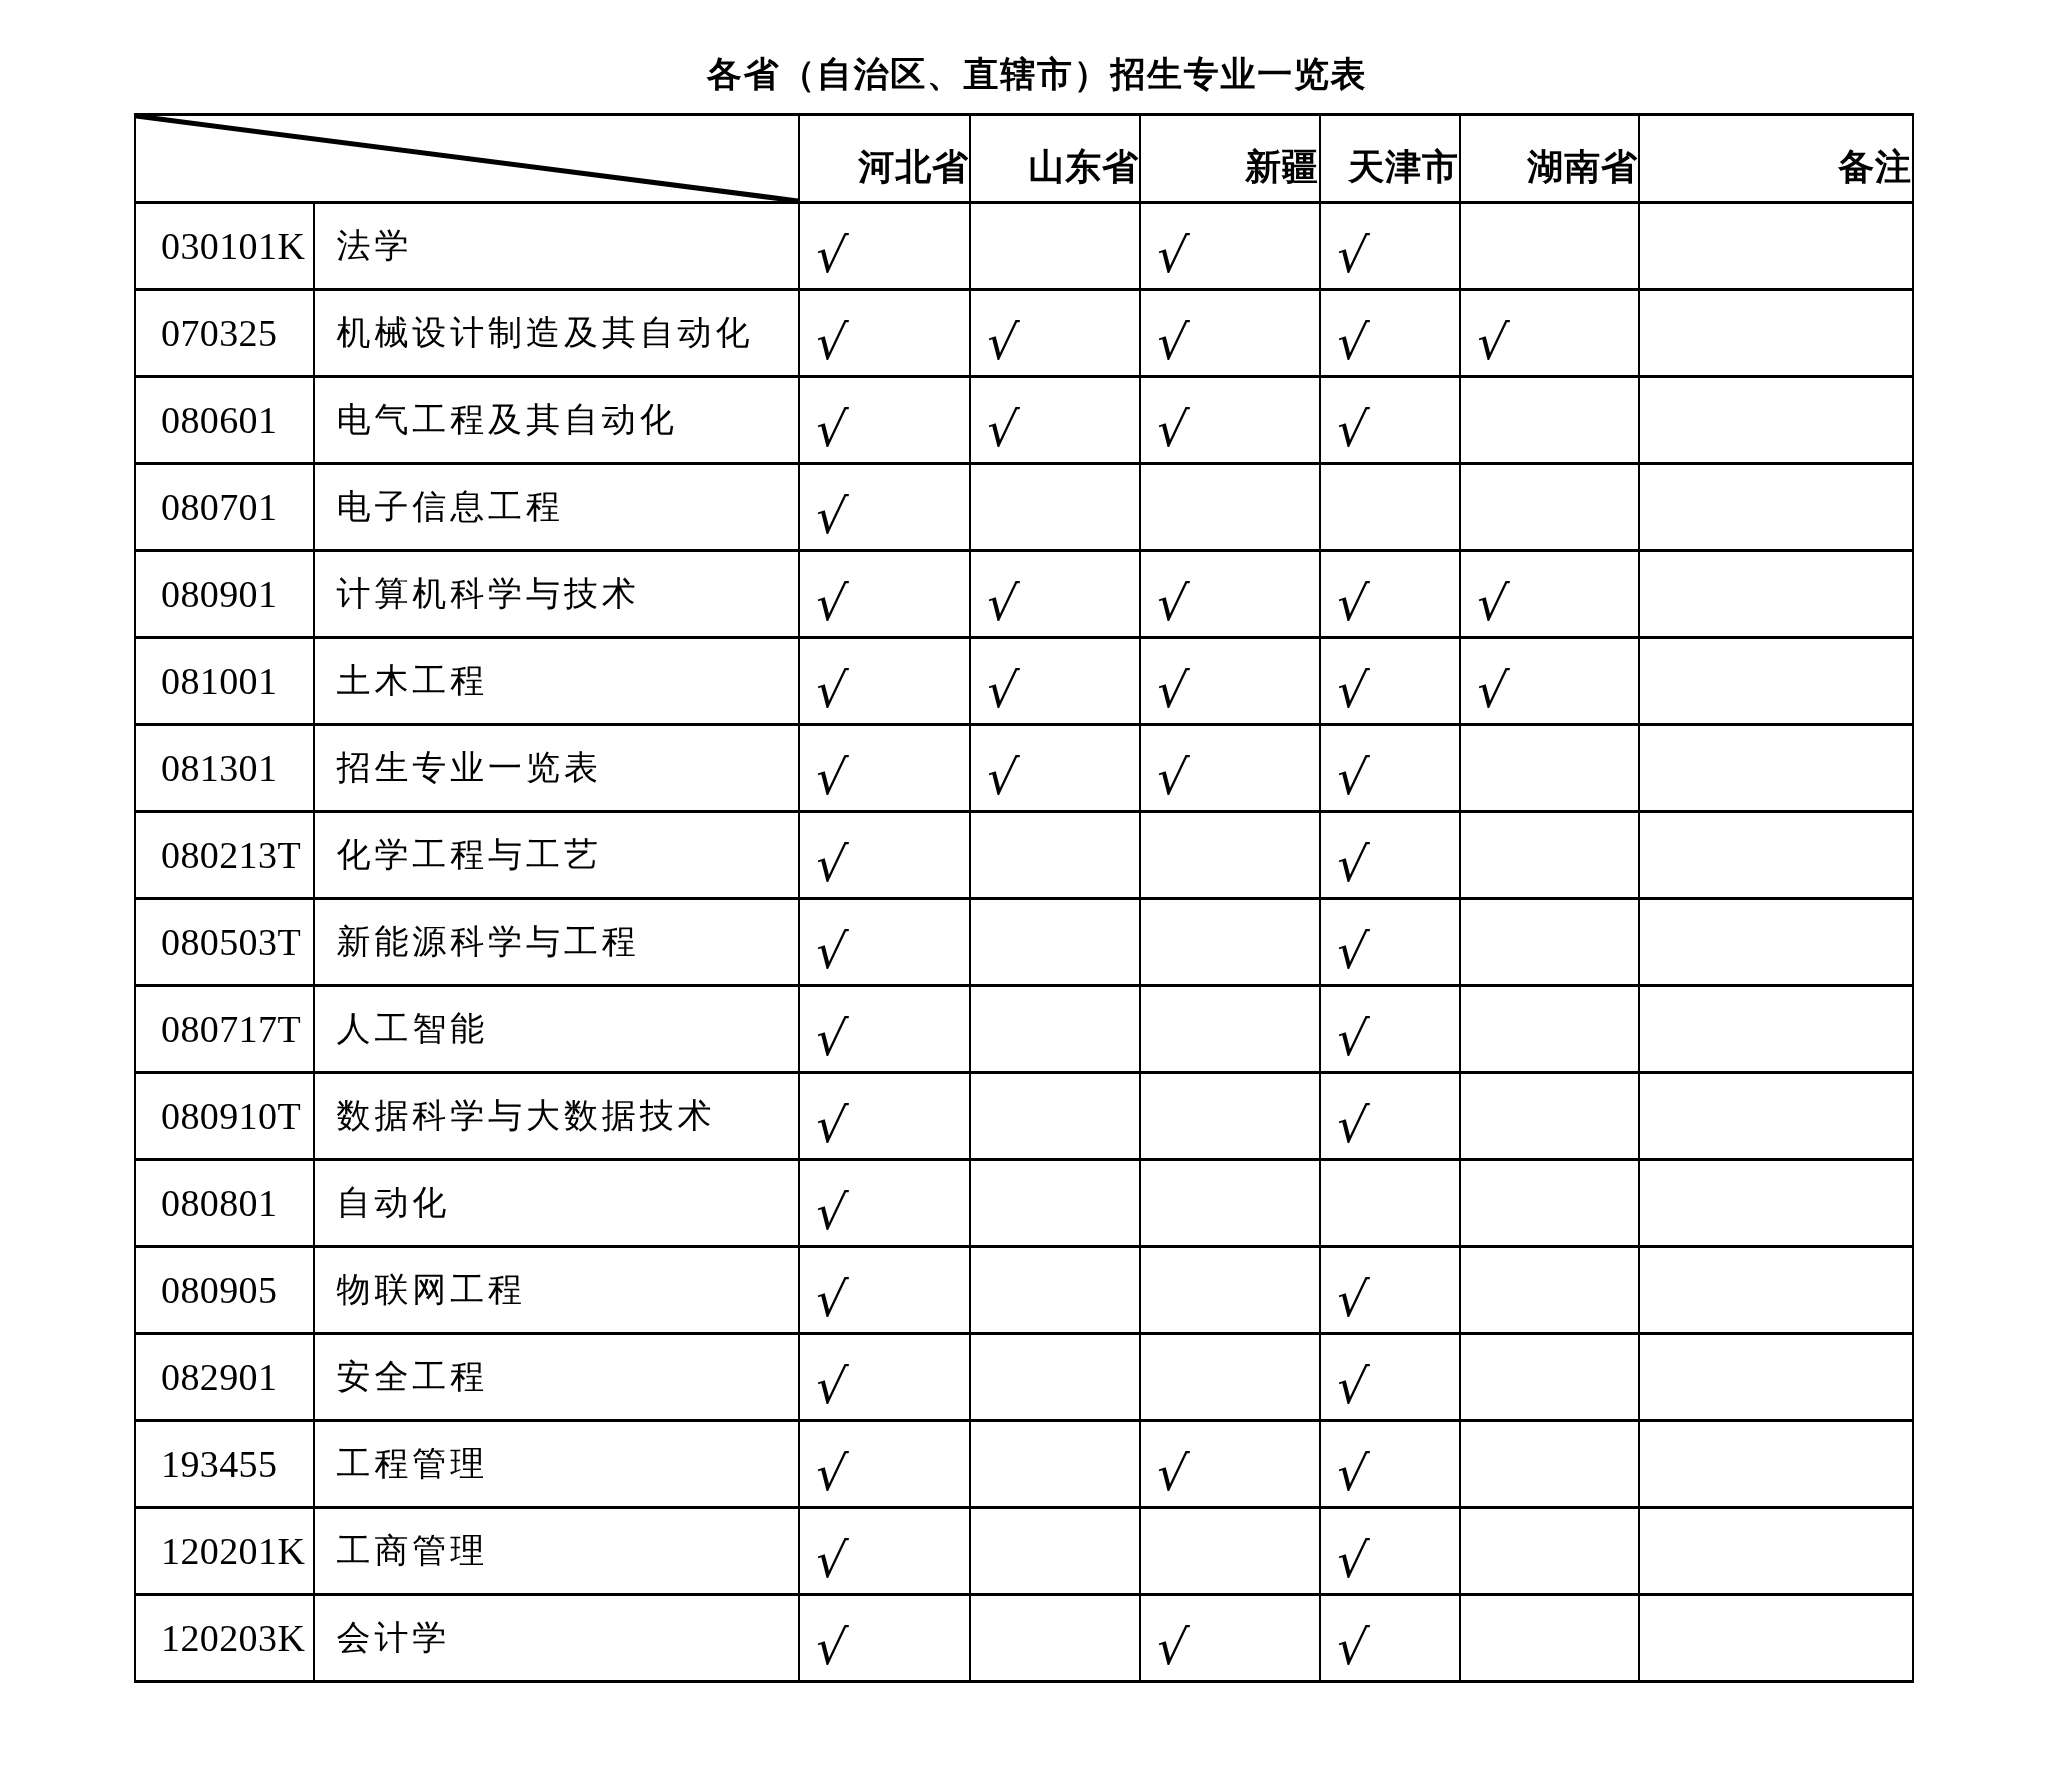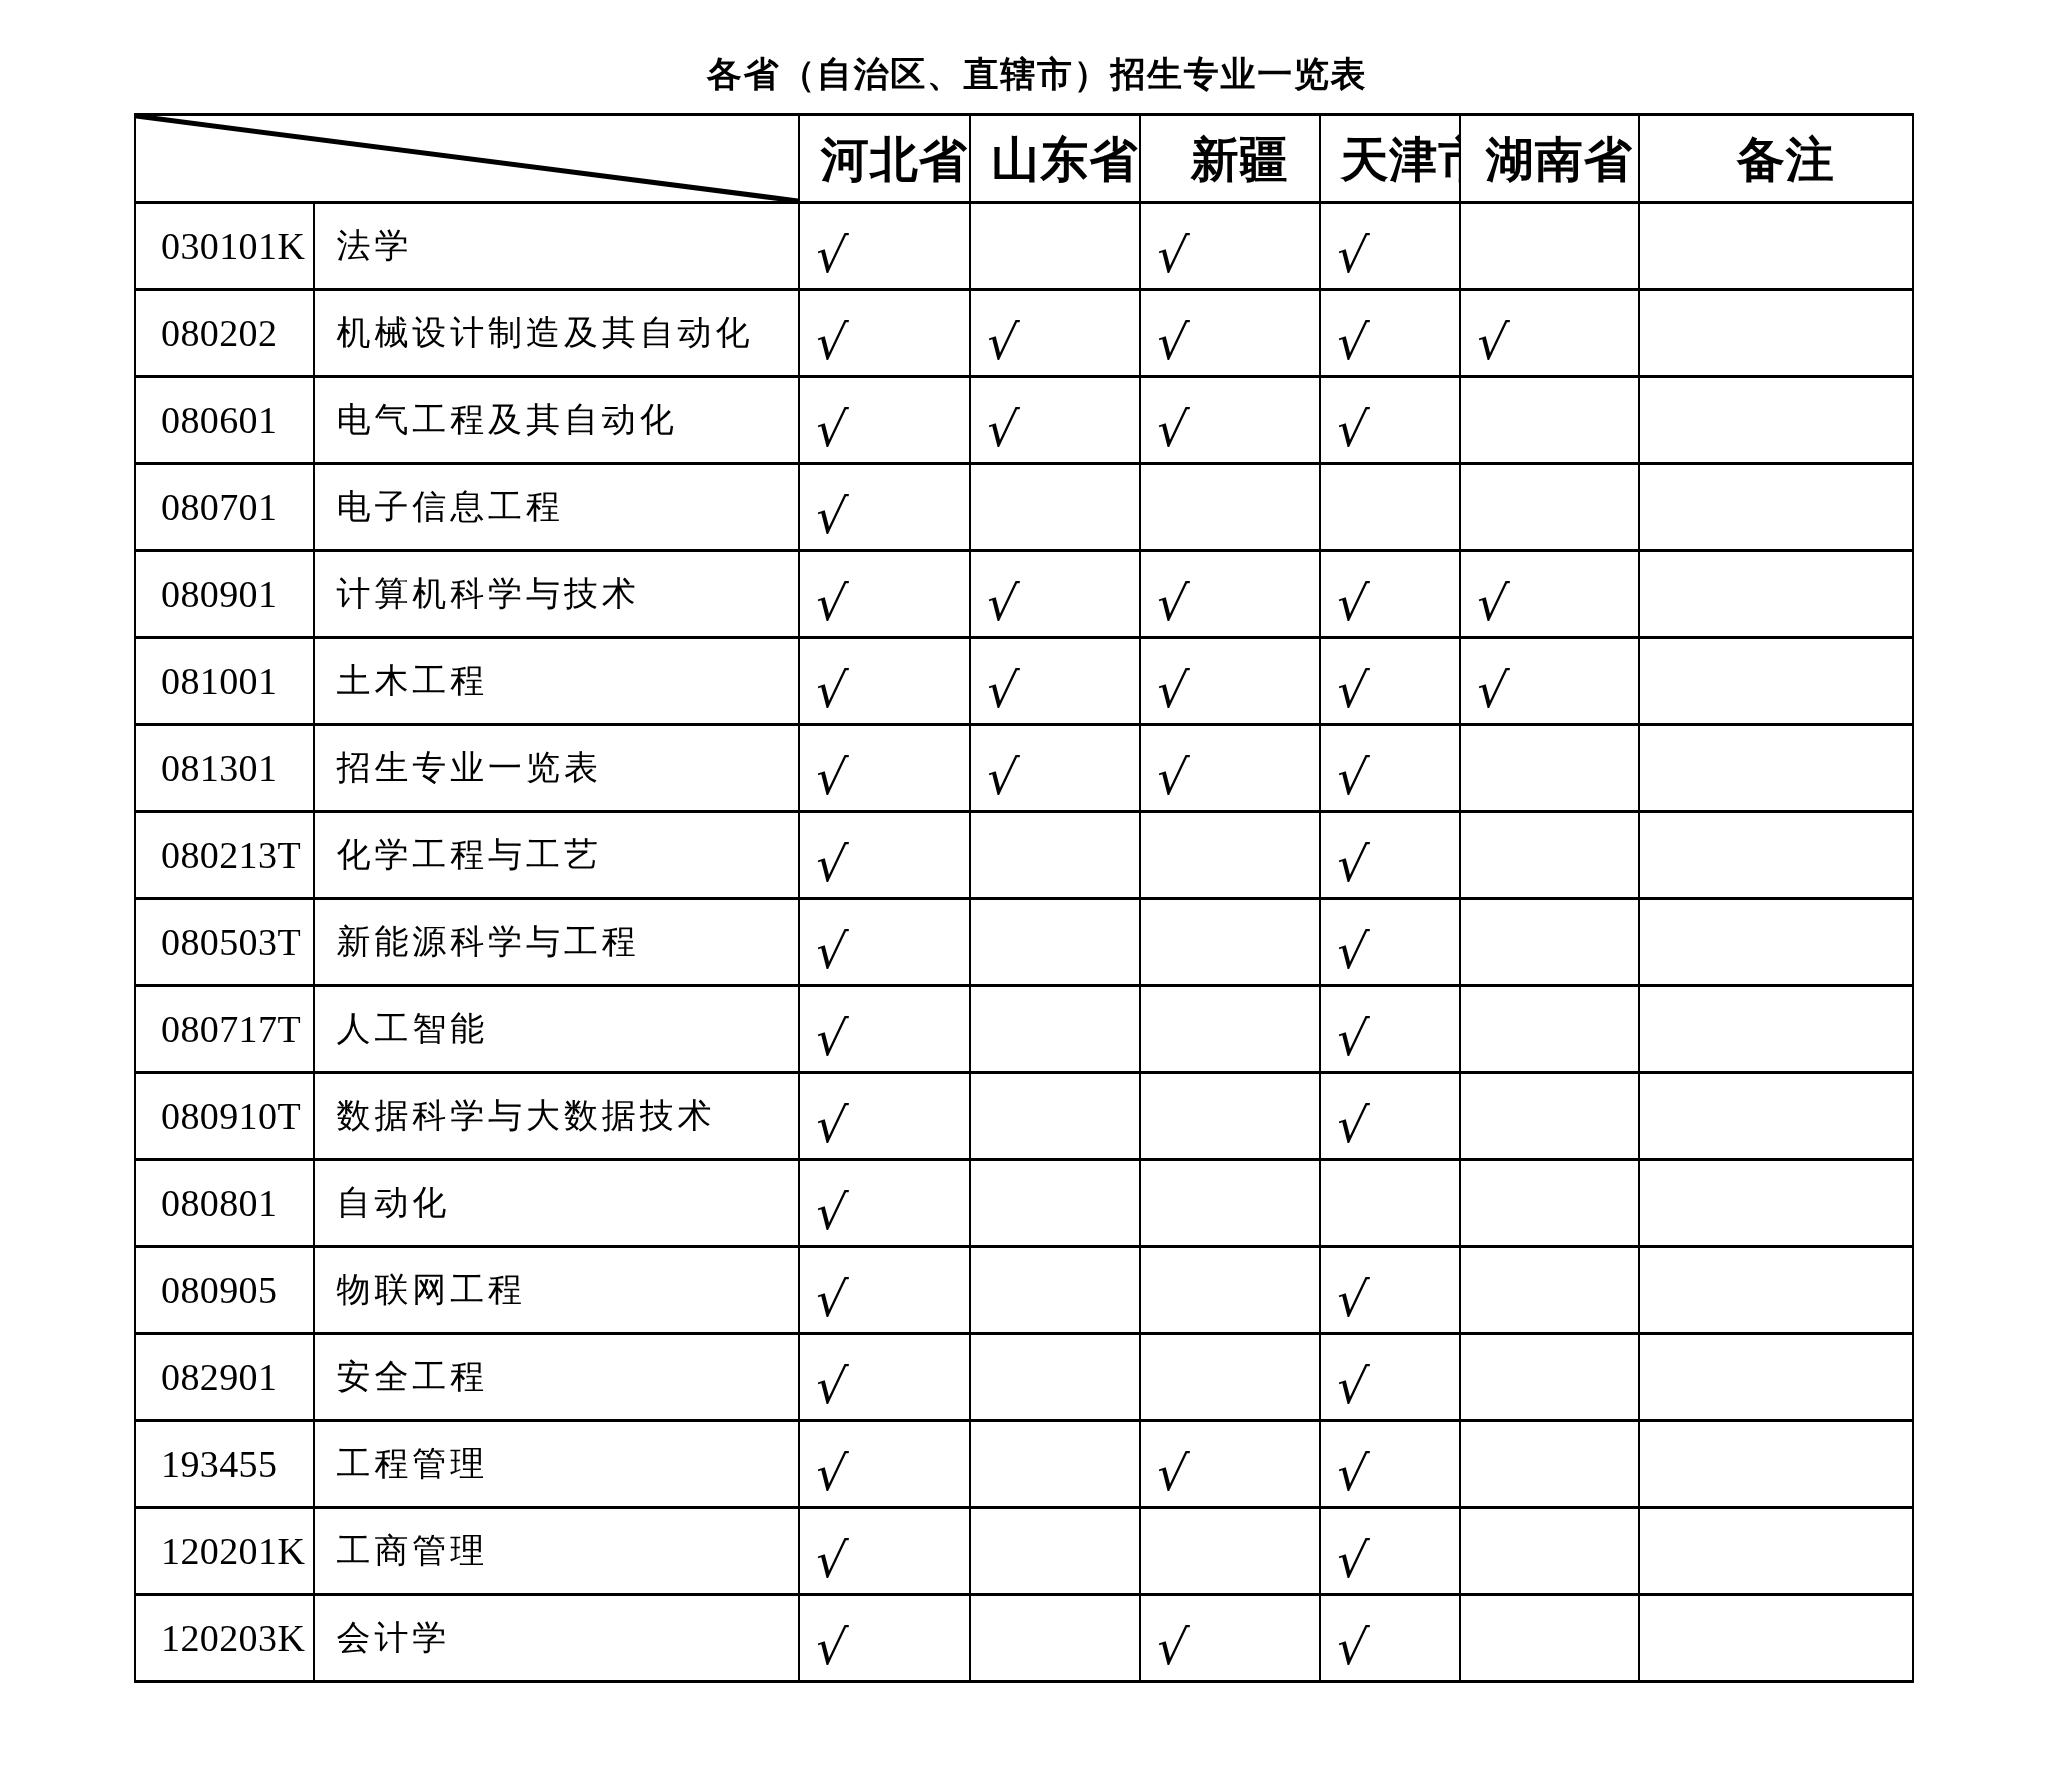--- a/index.html
+++ b/index.html
@@ -28,21 +28,21 @@
     overflow:hidden;
     padding:0;
     background:#ffffff;
   }
   .majors-table thead tr{height:88px;}
   .majors-table tbody tr{height:87px;}
   th.corner-cell{position:relative;padding:0;}
   th.corner-cell svg{position:absolute;left:0;top:0;width:100%;height:100%;display:block;}
   th.province-th,th.remark-th{
     font-family:"Liberation Serif","DejaVu Serif",serif;
-    font-weight:bold;font-size:48px;text-align:center;
+    font-weight:bold;font-size:36px;text-align:right;
     padding:0 0 8.6px 19.4px;letter-spacing:0.9px;white-space:nowrap;
   }
   td.code-cell{
     font-size:38px;padding:0 0 20px 25px;letter-spacing:0.4px;white-space:nowrap;
   }
   td.major-cell{
     font-size:34px;padding:0 0 19px 21.5px;letter-spacing:3.9px;white-space:nowrap;
   }
   td.check-cell{
     font-family:"DejaVu Sans","Liberation Sans",sans-serif;
@@ -89,21 +89,21 @@
         <td class="code-cell">030101K</td>
         <td class="major-cell">法学</td>
         <td class="check-cell"><span class="check">√</span></td>
         <td class="check-cell"></td>
         <td class="check-cell"><span class="check">√</span></td>
         <td class="check-cell"><span class="check">√</span></td>
         <td class="check-cell"></td>
         <td class="remark-cell"></td>
       </tr>
       <tr>
-        <td class="code-cell">080202</td>
+        <td class="code-cell">070325</td>
         <td class="major-cell">机械设计制造及其自动化</td>
         <td class="check-cell"><span class="check">√</span></td>
         <td class="check-cell"><span class="check">√</span></td>
         <td class="check-cell"><span class="check">√</span></td>
         <td class="check-cell"><span class="check">√</span></td>
         <td class="check-cell"><span class="check">√</span></td>
         <td class="remark-cell"></td>
       </tr>
       <tr>
         <td class="code-cell">080601</td>

